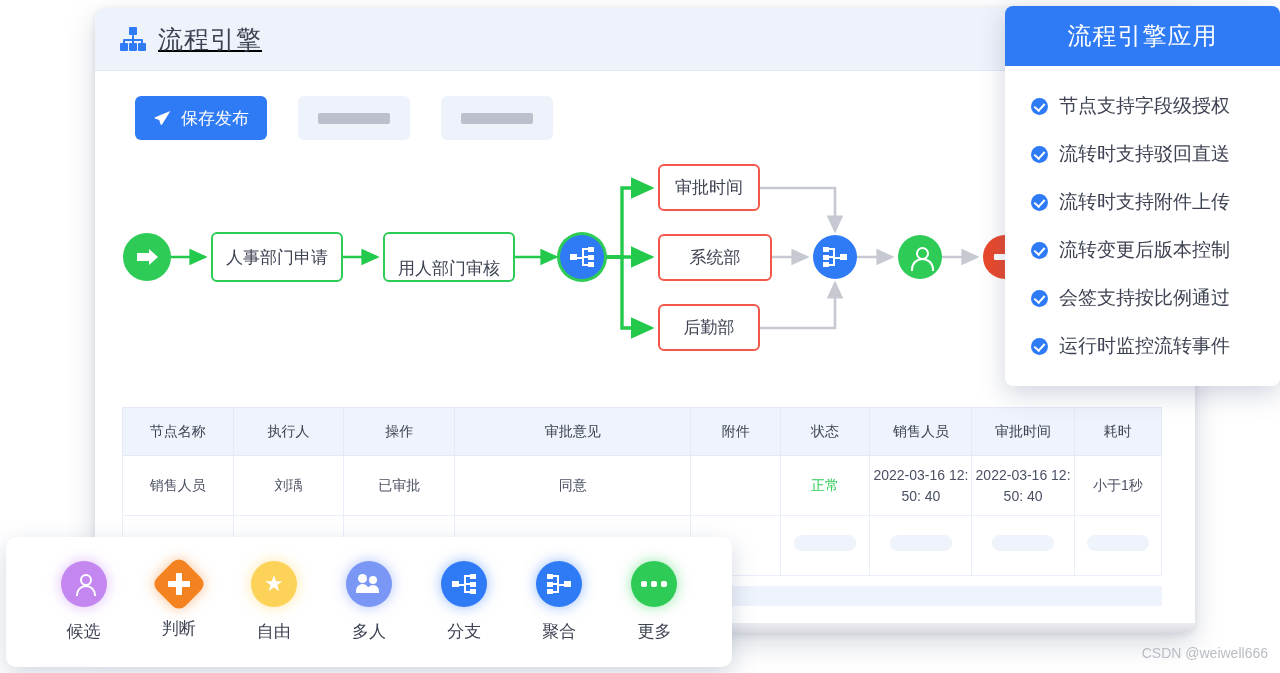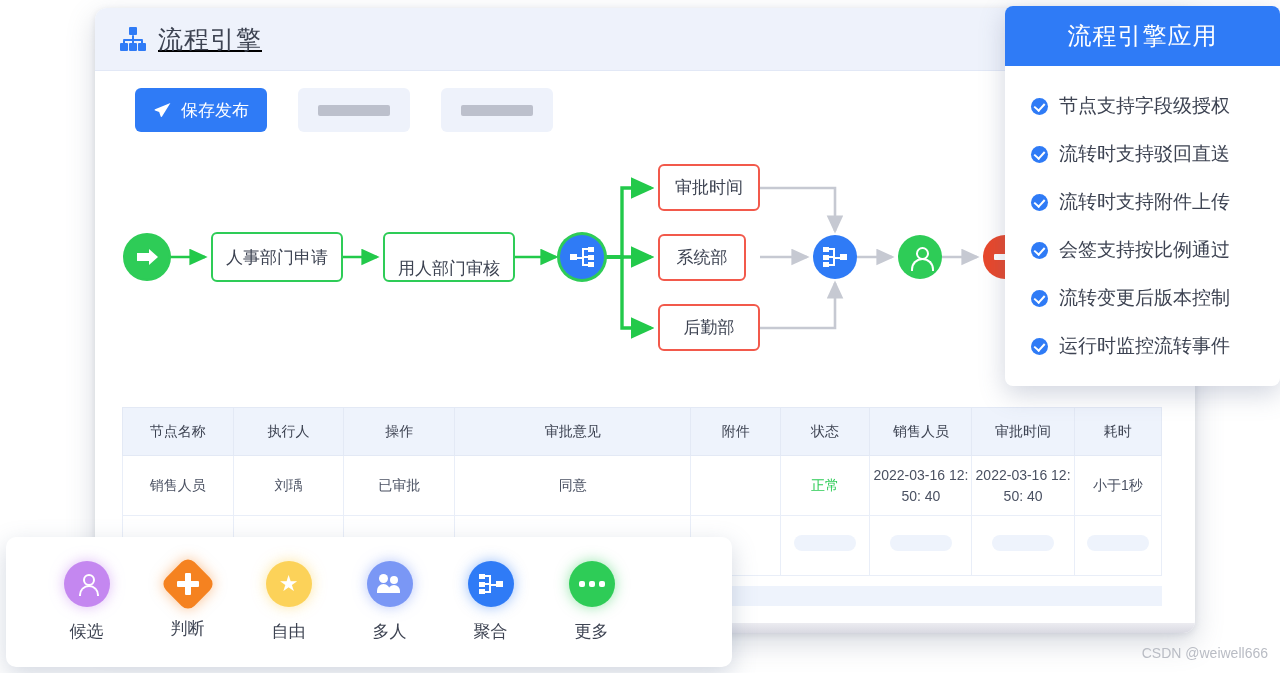--- a/index.html
+++ b/index.html
@@ -29,21 +29,21 @@
     height: 63px; background: #eef2fb;
     display: flex; align-items: center; gap: 12px;
     padding-left: 25px;
     border-bottom: 1px solid #e2e8f6;
   }
   .app-title { font-size: 25px; color: #3d4352; letter-spacing: 1px; }
   .hdr-icon { width: 26px; height: 24px; position: relative; }
   .hdr-icon i { position: absolute; background: #2f7bf6; border-radius: 1px; display: block; }
 
   
-  .toolbar { position: absolute; left: 40px; top: 80px; display: flex; gap: 31px; }
+  .toolbar { position: absolute; left: 40px; top: 88px; display: flex; gap: 31px; }
   .btn-primary {
     height: 44px; padding: 0 18px; background: #2f7bf6; color: #fff;
     border-radius: 6px; display: flex; align-items: center; gap: 9px;
     font-size: 17px; cursor: pointer; border: none;
     font-family: "Liberation Sans", sans-serif;
   }
   .btn-ghost {
     width: 112px; height: 44px; background: #eef2fb; border-radius: 6px;
     display: flex; align-items: center; justify-content: center; cursor: pointer;
   }
@@ -67,21 +67,21 @@
     position: absolute; background: #fff; border-radius: 6px;
     display: flex; align-items: center; justify-content: center;
     font-size: 17px; color: #3d4352; white-space: nowrap;
   }
   .bx-green { border: 2px solid #2ecc57; }
   .bx-red { border: 2px solid #f2594b; }
 
   .b1 { left: 116px; top: 79px; width: 132px; height: 50px; }
   .b2 { left: 288px; top: 79px; width: 132px; height: 50px; align-items: flex-end; }
   .b3 { left: 563px; top: 11px;  width: 102px; height: 47px; }
-  .b4 { left: 563px; top: 81px;  width: 88px; height: 47px; }
+  .b4 { left: 563px; top: 81px;  width: 114px; height: 47px; }
   .b5 { left: 563px; top: 151px; width: 102px; height: 47px; }
 
   
   .g-arrow { width: 0; height: 0; position: relative; }
   .g-arrow::before { content:""; position:absolute; left:-10px; top:-4px; width:13px; height:8px; background:#fff; }
   .g-arrow::after  { content:""; position:absolute; left:2px; top:-8px; border:8px solid transparent; border-left:9px solid #fff; }
   .g-tree { position: relative; width: 24px; height: 20px; }
   .g-tree i { position: absolute; background: #fff; display: block; }
   .g-person { width: 24px; height: 24px; position: relative; }
   .g-person::before { content:""; position:absolute; left:8px; top:2px; width:9px; height:9px;
@@ -348,25 +348,25 @@
       <div class="fp-item">
         <span class="chk"></span>
         <span class="t">流转时支持驳回直送</span>
       </div>
       <div class="fp-item">
         <span class="chk"></span>
         <span class="t">流转时支持附件上传</span>
       </div>
       <div class="fp-item">
         <span class="chk"></span>
+        <span class="t">流转变更后版本控制</span>
+      </div>
+      <div class="fp-item">
+        <span class="chk"></span>
         <span class="t">会签支持按比例通过</span>
-      </div>
-      <div class="fp-item">
-        <span class="chk"></span>
-        <span class="t">流转变更后版本控制</span>
       </div>
       <div class="fp-item">
         <span class="chk"></span>
         <span class="t">运行时监控流转事件</span>
       </div>
     </div>
   </div>
 
   <div class="palette">
 
@@ -396,20 +396,36 @@
         <span class="pg-users">
           <i style="left:2px;  top:1px;  width:9px;  height:9px; border-radius:50%;"></i>
           <i style="left:0px;  top:11px; width:13px; height:9px; border-radius:7px 7px 0 0;"></i>
           <i style="left:13px; top:3px;  width:8px;  height:8px; border-radius:50%;"></i>
           <i style="left:11px; top:12px; width:12px; height:8px; border-radius:6px 6px 0 0;"></i>
         </span>
       </span>
       <span class="pal-lbl">多人</span>
     </div>
 
+    <div class="pal-item">
+      <span class="pal-ic ic-branch">
+        <span class="g-tree">
+          <i style="left:0px;  top:7px;  width:7px; height:6px;"></i>
+          <i style="left:7px;  top:9.5px;width:5px; height:2px;"></i>
+          <i style="left:12px; top:1px;  width:2px; height:18px;"></i>
+          <i style="left:14px; top:1px;  width:4px; height:2px;"></i>
+          <i style="left:14px; top:9px;  width:4px; height:2px;"></i>
+          <i style="left:14px; top:17px; width:4px; height:2px;"></i>
+          <i style="left:18px; top:0px;  width:6px; height:5px;"></i>
+          <i style="left:18px; top:7.5px;width:6px; height:5px;"></i>
+          <i style="left:18px; top:15px; width:6px; height:5px;"></i>
+        </span>
+      </span>
+      <span class="pal-lbl">分支</span>
+    </div>
 
     <div class="pal-item">
       <span class="pal-ic ic-merge">
         <span class="g-tree">
           <i style="left:17px; top:7px;  width:7px; height:6px;"></i>
           <i style="left:12px; top:9.5px;width:5px; height:2px;"></i>
           <i style="left:10px; top:1px;  width:2px; height:18px;"></i>
           <i style="left:6px;  top:1px;  width:4px; height:2px;"></i>
           <i style="left:6px;  top:9px;  width:4px; height:2px;"></i>
           <i style="left:6px;  top:17px; width:4px; height:2px;"></i>

